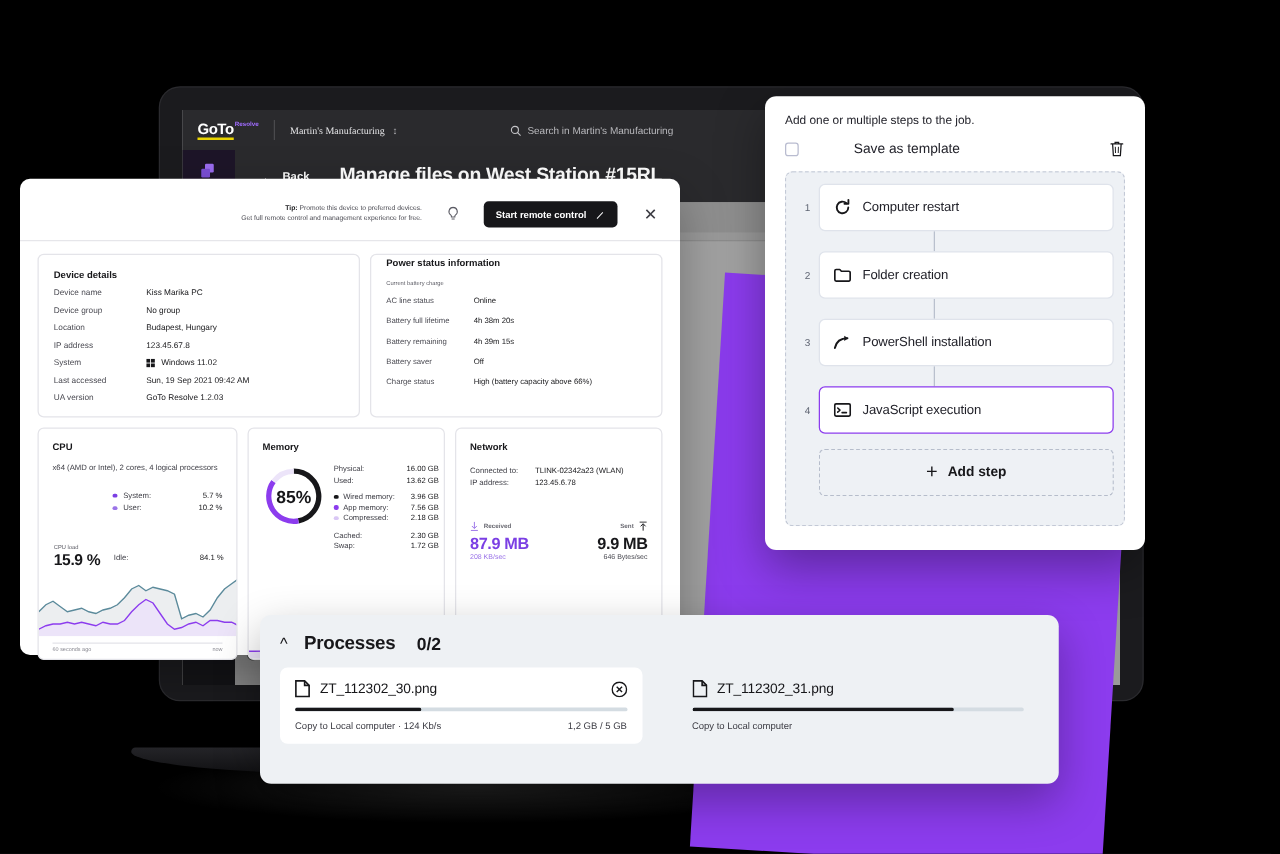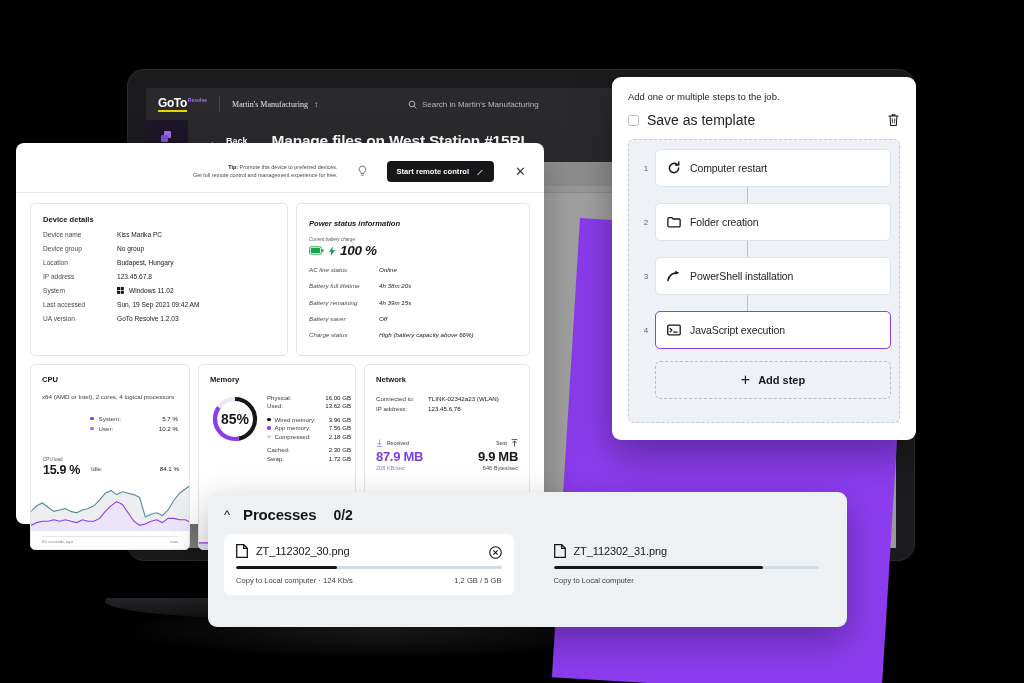--- a/index.html
+++ b/index.html
@@ -137,21 +137,21 @@
   .job-card{
     position:absolute; left:612px; top:77px; width:304px; height:363px;
     background:#ffffff; border-radius:9px; z-index:8;
     box-shadow:0 14px 38px rgba(0,0,0,.34);
     padding:14px 16px 0 16px;
   }
   .job-lead{ font-size:9.5px; color:#22222a; }
   .job-row2{ display:flex; align-items:center; justify-content:space-between; margin-top:10px;}
   .job-chk{ display:flex; align-items:center; gap:8px;}
   .chkbox{ width:11px; height:11px; border:1.3px solid #b9bcd0; border-radius:2.5px; background:#fff;}
-  .chk-label{ font-size:14px; color:#22222a; }
+  .chk-label{ font-size:11px; color:#22222a;margin-left:36px; }
   .trash{ width:13px; height:14px; }
   .steps-zone{
     margin-top:11px; border:1px dashed #c3c9d6; border-radius:6px;
     background:#eef1f5; padding:9px 8px 10px 8px; height:284px;
   }
   .step-line{
     display:flex; align-items:stretch; gap:0px; position:relative;
   }
   .step-num{
     width:18px; flex:0 0 18px; display:flex; align-items:center; justify-content:center;
@@ -202,21 +202,21 @@
   .row-top{ display:flex; gap:8px; }
   .panel{ border:1px solid #e4e4e9; border-radius:5px; background:#fff; }
   .p-title{ font-size:7.6px; font-weight:bold; color:#17171a; }
 
   .p-details{ width:258px; padding:11px 12px; }
   .kv{ display:flex; margin-top:7px; }
   .kv .k{ width:74px; font-size:6.6px; color:#4a4a52;}
   .kv .v{ font-size:6.6px; color:#17171a; display:flex; align-items:center; gap:5px;}
   .winico{ width:7px; height:7px; display:block;}
 
-  .p-power{ flex:1; padding:15px 12px;font-style:italic; }
+  .p-power{ flex:1; padding:2px 12px; }
   .bat-lab{ font-size:4.6px; color:#5a5a63; margin-top:9px; }
   .bat-row{ display:flex; align-items:center; gap:5px; margin-top:1px;}
   .bat-ico{ width:15px; height:9px;}
   .bolt{ width:6px; height:10px;}
   .bat-pct{ font-size:13.5px; font-weight:bold; color:#17171a; letter-spacing:-.3px;}
   .kv2{ display:flex; margin-top:8px; }
   .kv2 .k{ width:70px; font-size:6.2px; color:#4a4a52; line-height:1.35;}
   .kv2 .v{ font-size:6.2px; color:#17171a; line-height:1.35;}
 
   .row-bot{ display:flex; gap:8px; height:186px; }
@@ -616,31 +616,20 @@
               <div class="kv">
                 <span class="k">UA version</span>
                 <span class="v">GoTo Resolve 1.2.03</span>
               </div>
             </div>
         </div>
 
         <div class="panel p-power">
           <div class="p-title">Power status information</div>
           <div class="bat-lab">Current battery charge</div>
-          <div class="bat-row">
-            <svg class="bat-ico" viewBox="0 0 20 11">
-              <rect x="0.6" y="0.6" width="16" height="9.8" rx="2" fill="none" stroke="#16a34a" stroke-width="1.2"></rect>
-              <rect x="2.3" y="2.3" width="12.6" height="6.4" rx="1" fill="#16a34a"></rect>
-              <rect x="17.4" y="3.6" width="2" height="3.8" rx="1" fill="#16a34a"></rect>
-            </svg>
-            <svg class="bolt" viewBox="0 0 8 13">
-              <path d="M5.2 0L0 7.4h2.7L2.4 13 8 5.2H4.6z" fill="#16a34a"></path>
-            </svg>
-            <span class="bat-pct">100 %</span>
-          </div>
           <div id="power-rows">
               <div class="kv2">
                 <span class="k">AC line status</span>
                 <span class="v">Online</span>
               </div>
               <div class="kv2">
                 <span class="k">Battery full lifetime</span>
                 <span class="v">4h 38m 20s</span>
               </div>
               <div class="kv2">

